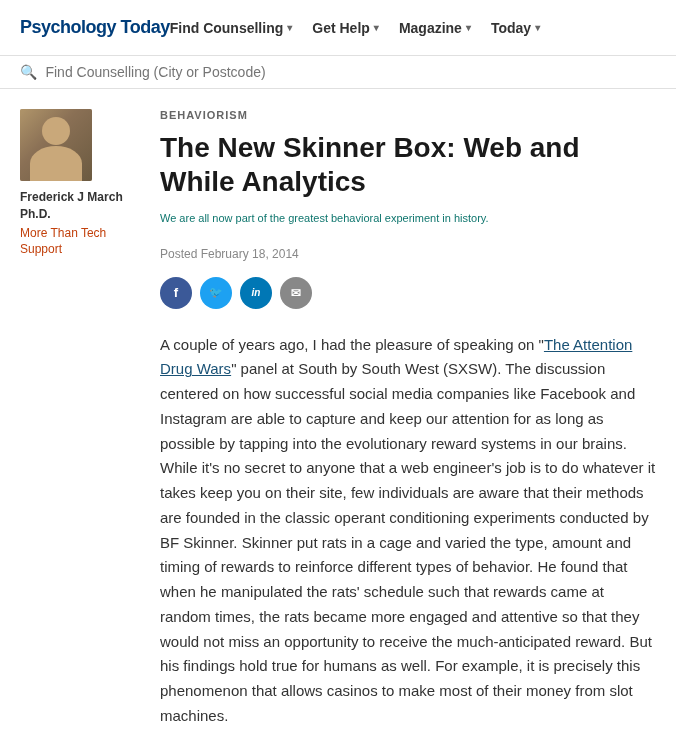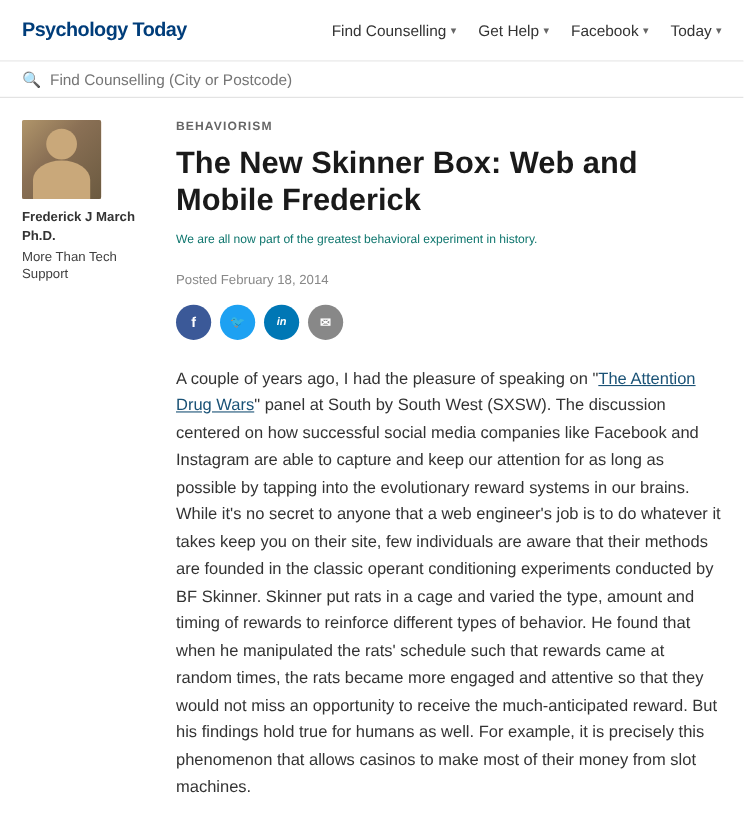--- a/index.html
+++ b/index.html
@@ -2,36 +2,36 @@
 <html><head>
   <meta charset="utf-8">
   <style>
     * { margin: 0; padding: 0; box-sizing: border-box; }
     body { font-family: Arial, Helvetica, sans-serif; background: #fff; color: #333; font-size: 15px; }
 
     
     .header {
       display: flex;
       align-items: center;
-      justify-content: space-between;
       padding: 0 20px;
       height: 56px;
       background: #fff;
       border-bottom: 1px solid #e0e0e0;
     }
     .logo-text {
       font-size: 18px;
       font-weight: bold;
       color: #003d7a;
       letter-spacing: -0.5px;
     }
     .nav {
       display: flex;
       gap: 20px;
       align-items: center;
+      font-weight: bold;
     }
     .nav-item {
       font-size: 14px;
       color: #333;
       cursor: pointer;
       display: flex;
       align-items: center;
       gap: 4px;
     }
     .chevron {
@@ -117,21 +117,21 @@
     }
     .author-name {
       font-size: 12px;
       color: #333;
       font-weight: bold;
       line-height: 1.4;
       margin-bottom: 2px;
     }
     .author-subtitle {
       font-size: 12px;
-      color: #404040;
+      color: #c2410c;
       line-height: 1.4;
     }
 
     
     .article {
       flex: 1;
     }
     .category-tag {
       font-size: 11px;
       font-weight: bold;
@@ -207,21 +207,21 @@
   <nav class="nav">
     <div class="nav-item">
       <span>Find Counselling</span>
       <span class="chevron">▾</span>
     </div>
     <div class="nav-item">
       <span>Get Help</span>
       <span class="chevron">▾</span>
     </div>
     <div class="nav-item">
-      <span>Facebook</span>
+      <span>Magazine</span>
       <span class="chevron">▾</span>
     </div>
     <div class="nav-item">
       <span>Today</span>
       <span class="chevron">▾</span>
     </div>
   </nav>
 </header>
 
 <div class="search-bar">
@@ -234,21 +234,21 @@
   <aside class="sidebar">
     <div class="author-avatar">
       <div class="author-avatar-img"></div>
     </div>
     <div class="author-name">Frederick J March Ph.D.</div>
     <div class="author-subtitle">More Than Tech Support</div>
   </aside>
 
   <article class="article">
     <div class="category-tag">BEHAVIORISM</div>
-    <h1 class="article-title">The New Skinner Box: Web and Mobile Frederick</h1>
+    <h1 class="article-title">The New Skinner Box: Web and While Analytics</h1>
     <p class="article-subtitle">We are all now part of the greatest behavioral experiment in history.</p>
     <p class="posted-date">Posted February 18, 2014</p>
 
     <div class="social-share">
       <div class="share-btn share-facebook">
         <span>f</span>
       </div>
       <div class="share-btn share-twitter">
         <span style="font-size:11px;">🐦</span>
       </div>

